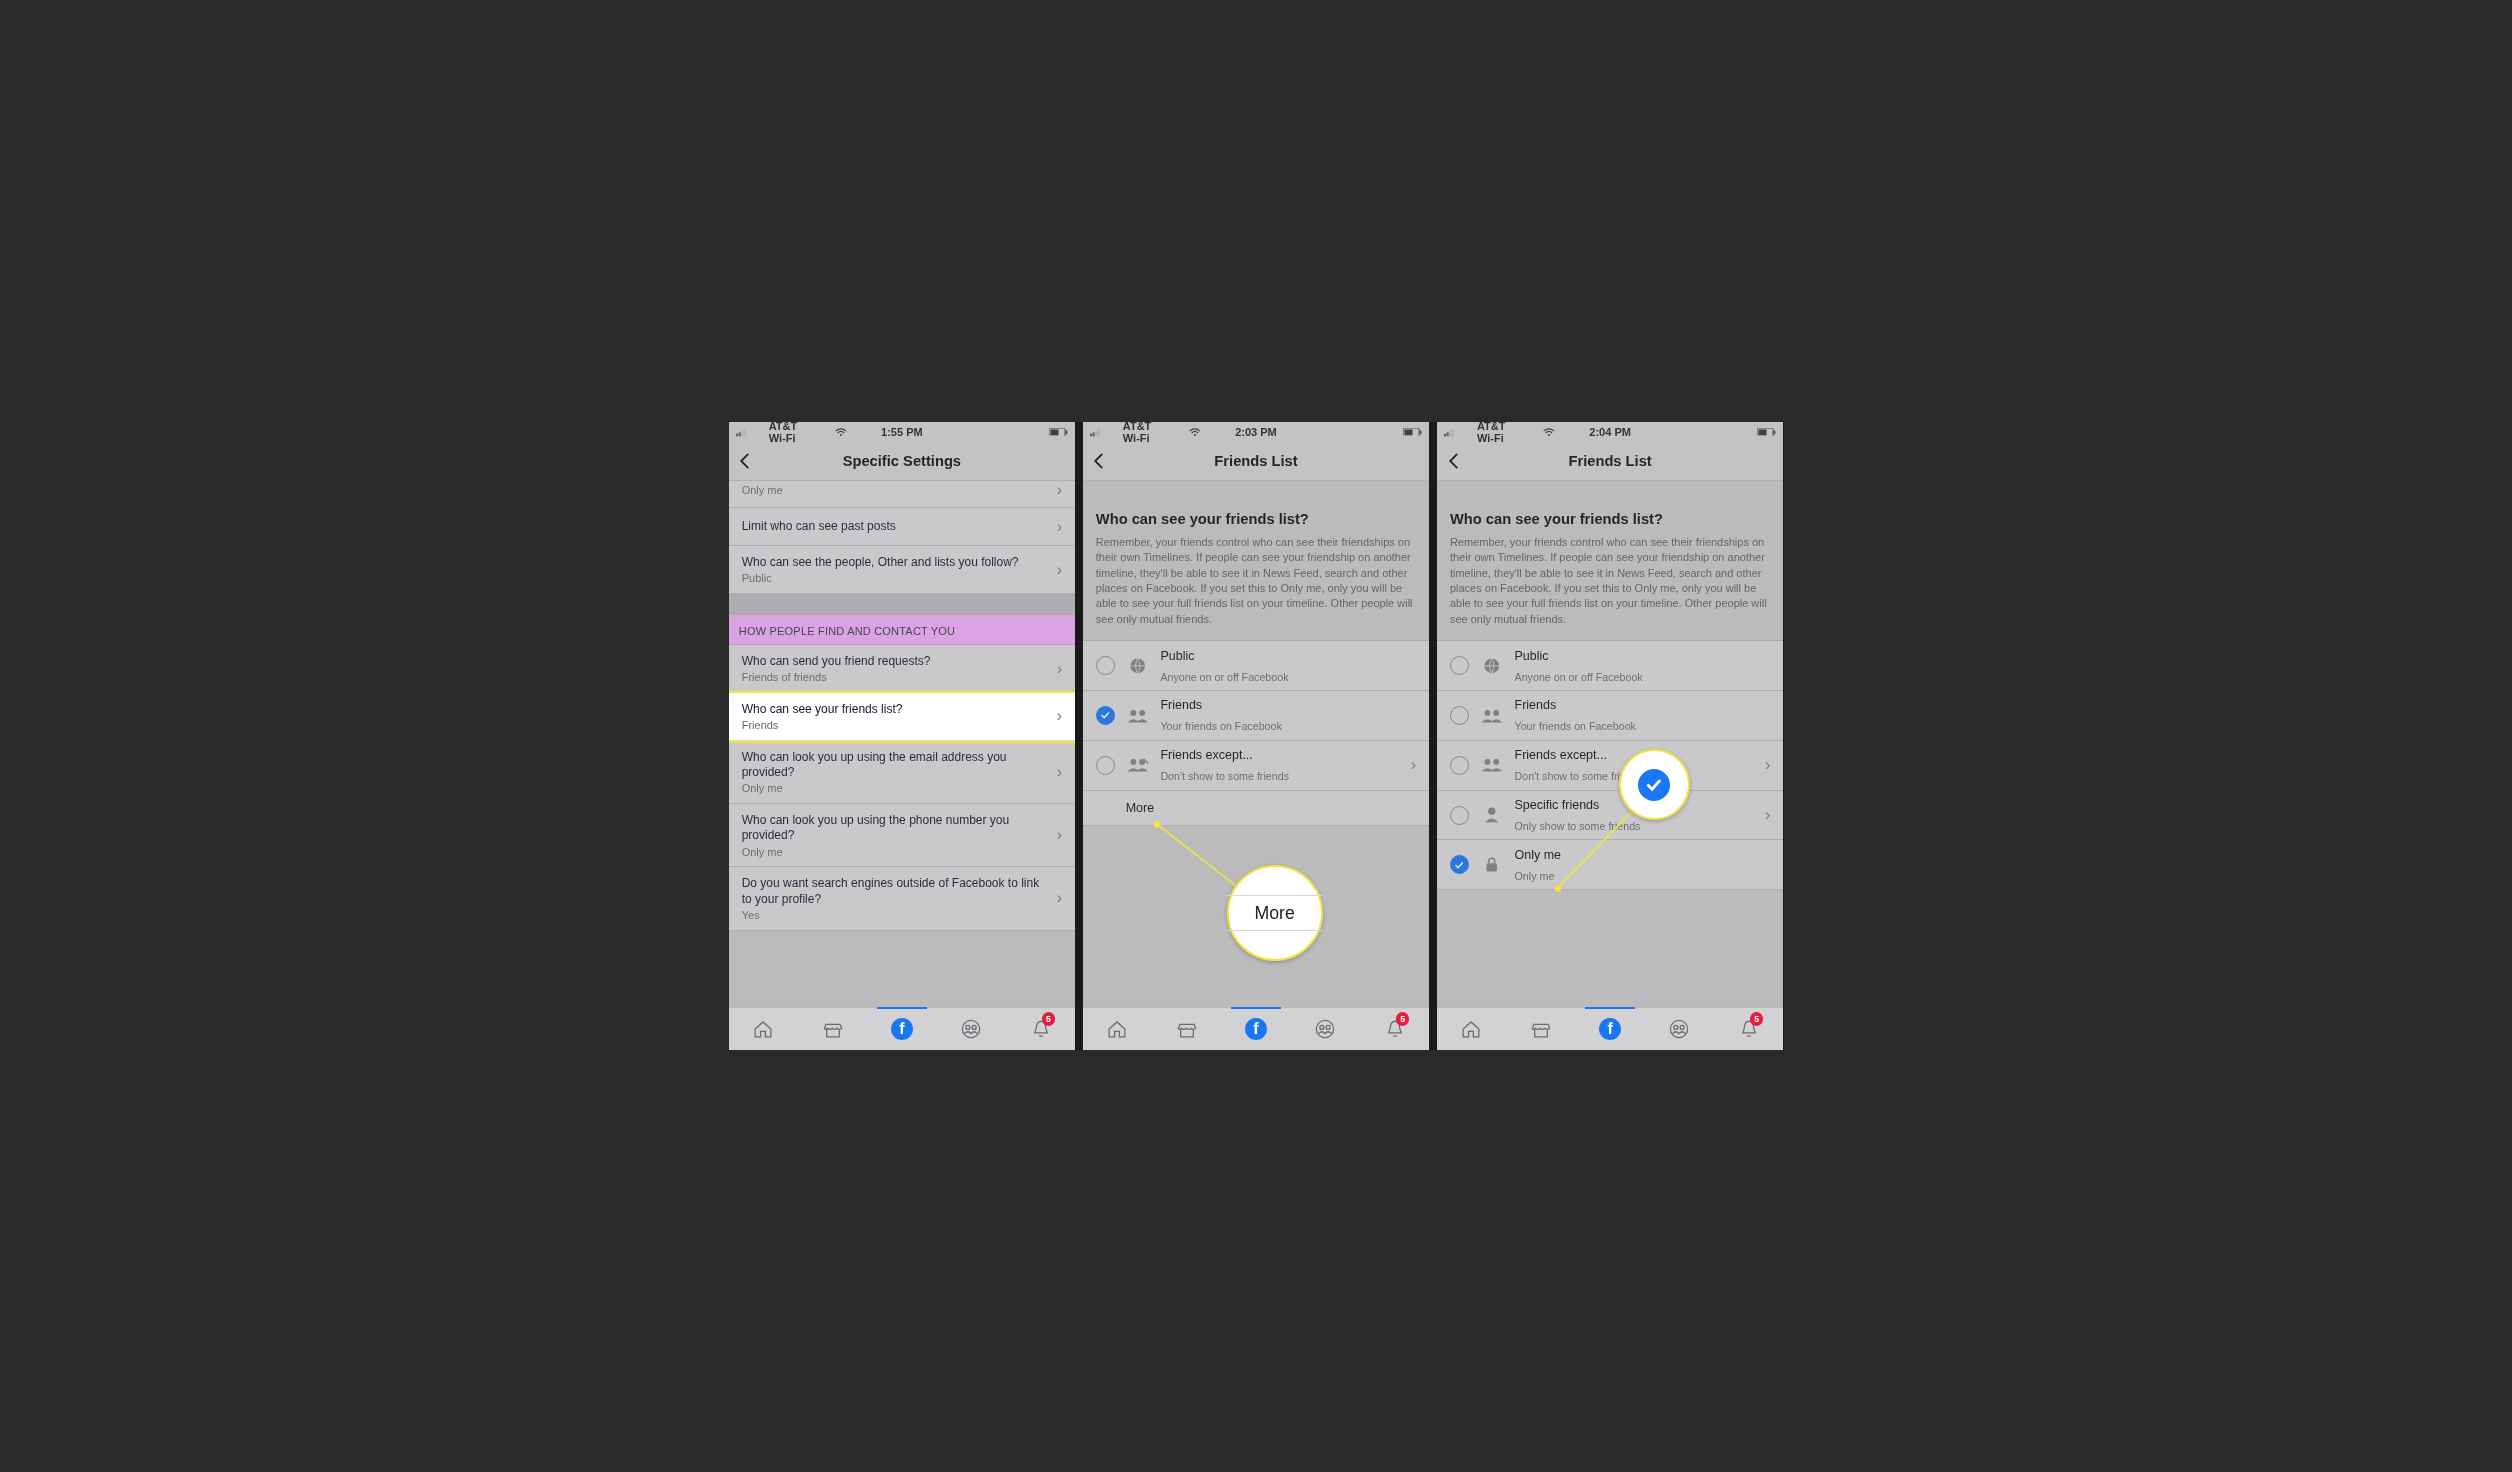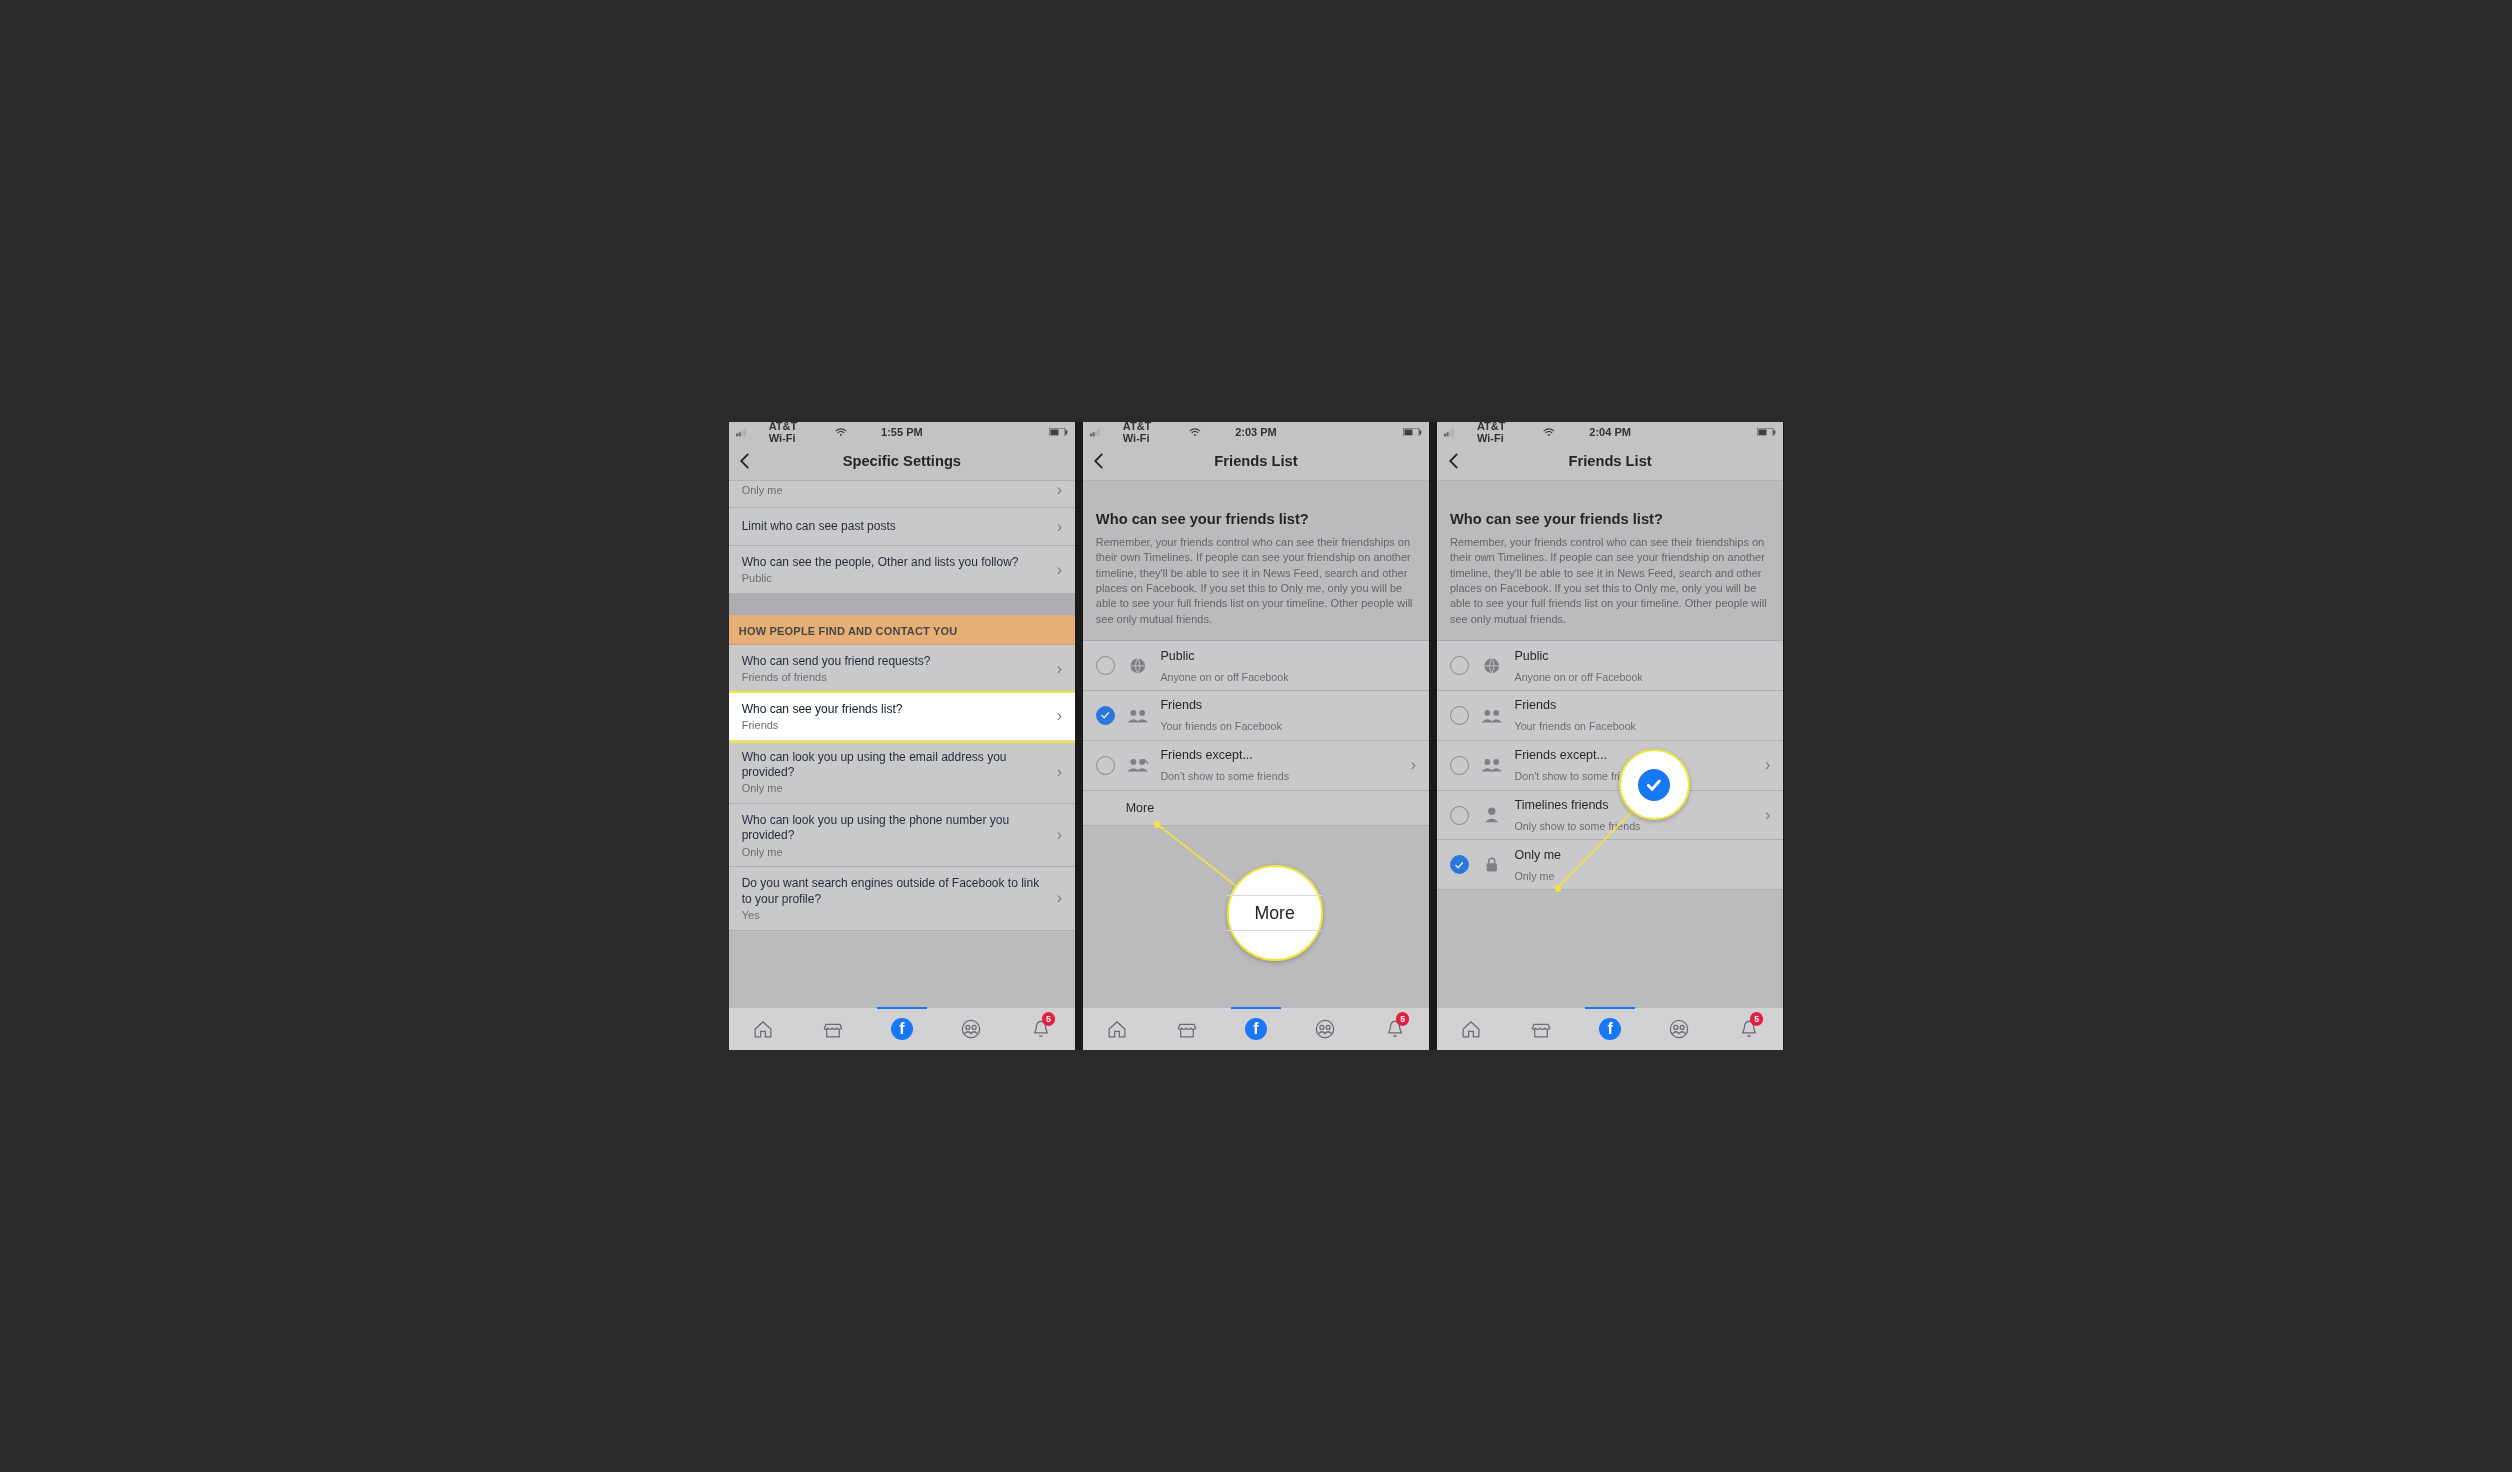--- a/index.html
+++ b/index.html
@@ -98,24 +98,24 @@
   }
   .highlight-row {
     background: #fff;
     outline: 2.2px solid #f2e438;
     position: relative;
     z-index: 10;
   }
   .section-header {
     padding: 10.3px 10.3px 7.4px 10.3px;
     font-size: 11px;
-    font-weight: 700;
+    font-weight: 400;
     letter-spacing: 0.2px;
     color: #3a3a3c;
-    background: #fdba74;
+    background: #f0abfc;
     border-bottom: 0.7px solid rgba(0,0,0,0.1);
   }
   .gap { height: 20.6px; background: #b9b9bd; }
 
   
   .desc-block {
     padding: 11.8px 13.2px 13.2px 13.2px;
     border-bottom: 0.7px solid rgba(0,0,0,0.1);
   }
   .desc-title { font-size: 14.7px; font-weight: 700; color: #111; margin-bottom: 7.4px; }
@@ -588,21 +588,21 @@
     </div>
     <div class="opt-row">
       <div class="radio"></div>
       <div class="opt-icon">
           <svg viewBox="0 0 24 24">
             <circle cx="12" cy="7" r="5"></circle>
             <path d="M3 22 Q12 12 21 22"></path>
           </svg>
         </div>
       <div class="opt-text">
-        <div class="opt-title">Timelines friends</div>
+        <div class="opt-title">Specific friends</div>
         <div class="opt-sub">Only show to some friends</div>
       </div>
       <div class="chevron">›</div>
     </div>
     <div class="opt-row">
       <div class="radio checked">
           <svg viewBox="0 0 16 16">
             <path d="M3 8.5 L6.5 12 L13 4.5" stroke="#fff" stroke-width="2.4" fill="none" stroke-linecap="round"></path>
           </svg>
         </div>

